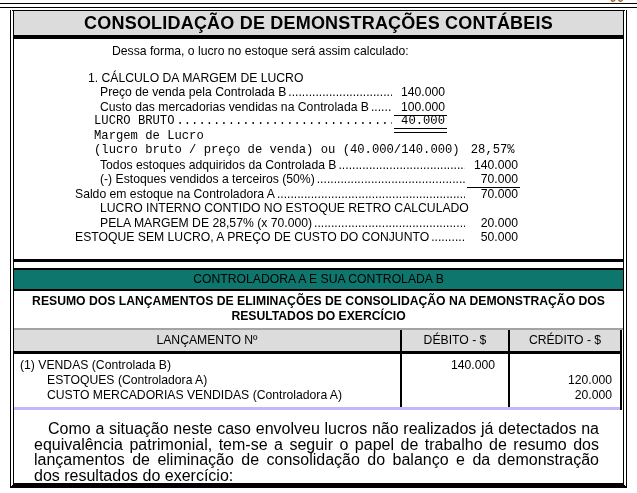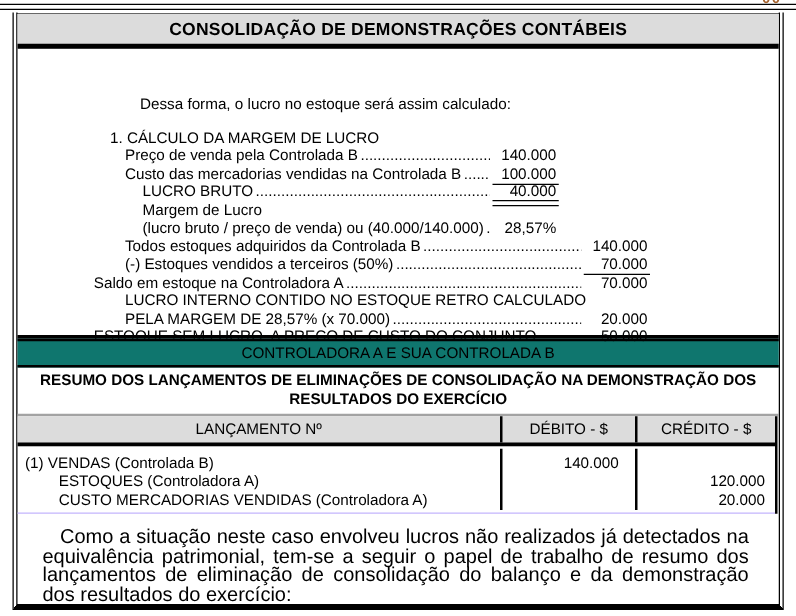--- a/index.html
+++ b/index.html
@@ -12,52 +12,52 @@
     border-top:1.5px solid #000;border-bottom:1.5px solid #000;}
   .pagenum-clip{position:absolute;top:0;right:12px;height:3px;overflow:hidden;}
   .pagenum-clip span{display:block;font-size:12px;font-weight:bold;margin-top:-9px;color:#a5622d;letter-spacing:1px;}
 
   .frame{position:absolute;left:10px;top:10px;width:617px;height:478px;box-sizing:border-box;
     border-left:4px double #000;border-right:4px double #000;
     border-top:1px solid #000;border-bottom:5px solid #000;
     display:flex;flex-direction:column;background:#fff;}
 
   .title-bar{height:24px;line-height:24px;background:#dcdcdc;border-bottom:4px solid #000;
-    text-align:center;font-weight:bold;font-size:14px;letter-spacing:0.2px;}
+    text-align:center;font-weight:bold;font-size:18px;letter-spacing:0.2px;}
 
   .calc{box-sizing:border-box;height:232px;border-bottom:3px solid #000;padding-top:5px;}
   .cline{height:14.5px;display:flex;align-items:baseline;}
   .vspace{height:12px;}
-  .intro-line{margin-left:98px;margin-top:32px;}
+  .intro-line{margin-left:98px;}
   .s1{padding-right:178px;}
   .s2{padding-right:105px;}
   .hrow{margin-left:74px;}
   .ind1{margin-left:86px;}
   .ind2{margin-left:61px;}
-  .ind3{margin-left:100px;}
+  .ind3{margin-left:80px;font-family:Liberation Mono, monospace;}
   .lbl{white-space:nowrap;}
   .dots{flex:1;overflow:hidden;white-space:nowrap;margin:0 5px 0 2px;}
   .dots::after{content:"..........................................................................................................................................................................";}
   .num{width:48px;min-width:48px;text-align:right;position:relative;white-space:nowrap;}
   .u1::after{content:"";position:absolute;left:-3px;right:-2px;bottom:-2px;border-bottom:1.5px solid #000;}
   .u2::after{content:"";position:absolute;left:-3px;right:-2px;bottom:-5px;height:3px;
     border-top:1.5px solid #000;border-bottom:1.5px solid #000;}
 
   .gap{height:6px;}
   .bar2{height:19px;line-height:19px;background:#0f766e;
     border-top:2px solid #000;border-bottom:2px solid #000;text-align:center;}
   .resumo{border-bottom:2px solid #a3a3a3;text-align:center;font-weight:bold;
     line-height:15px;padding:3px 14px 4px;}
 
   .tbl{margin-right:1px;border-right:2px solid #000;}
   .thead{display:flex;background:#dcdcdc;border-bottom:3px solid #000;height:21px;line-height:21px;text-align:center;}
   .c1{width:386px;box-sizing:border-box;}
   .c2{width:108px;box-sizing:border-box;border-left:2px solid #000;}
   .c3{flex:1;box-sizing:border-box;border-left:2px solid #000;}
-  .tbody{display:flex;border-bottom:1px solid #c4b5fd;height:53px;align-items:center;}
+  .tbody{display:flex;border-bottom:3px solid #c4b5fd;height:53px;}
   .tbody .c1,.tbody .c2,.tbody .c3{padding-top:4px;}
   .trow{height:15px;line-height:15px;white-space:nowrap;}
   .tbody .c1 .tfirst{padding-left:6px;}
   .tbody .c1 .tind{padding-left:33px;}
   .tbody .c2 .trow{text-align:right;padding-right:13px;}
   .tbody .c3 .trow{text-align:right;padding-right:8px;}
 
   .fpara{margin:11px 24px 0 20px;text-align:justify;text-align-last:left;
     text-indent:14px;font-size:16px;line-height:15.5px;}
 </style>

